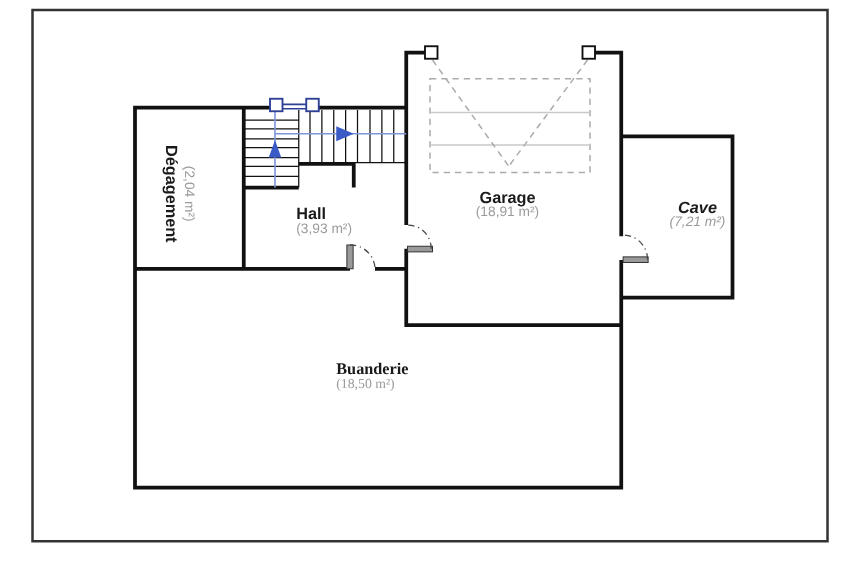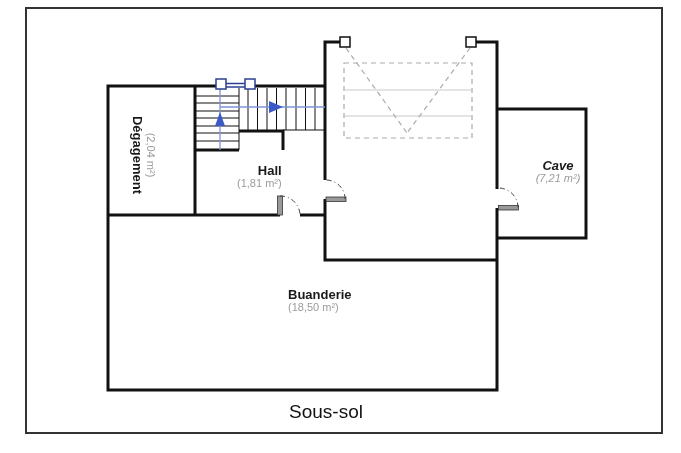--- a/index.html
+++ b/index.html
@@ -80,31 +80,34 @@
       <rect x="498.5" y="205.5" width="20" height="4.5" fill="#9a9a9a" stroke="#333333" stroke-width="0.8"></rect>
       <path d="M518 207.5A19.5 19.5 0 0 0 498.5 188" fill="none" stroke="#444444" stroke-width="1" stroke-dasharray="5 3 1 3"></path>
     </g>
   </svg>
 
   <div class="label rot">
     <div class="room-area">(2,04 m²)</div>
     <div class="room-name">Dégagement</div>
   </div>
 
-  <div class="label" style="left:237px;top:164px;text-align:right;">
+  <div class="label" style="left:237px;top:164px;">
     <div class="room-name">Hall</div>
-    <div class="room-area">(1,81 m²)</div>
+    <div class="room-area">(3,93 m²)</div>
   </div>
 
+  <div class="label centered" style="left:406px;top:151px;">
+    <div class="room-name">Garage</div>
+    <div class="room-area">(18,91 m²)</div>
+  </div>
 
   <div class="label centered" style="left:558px;top:159px;font-style:italic;">
     <div class="room-name">Cave</div>
     <div class="room-area">(7,21 m²)</div>
   </div>
 
-  <div class="label" style="left:288px;top:288px;">
+  <div class="label" style="left:269px;top:288px;font-family:Liberation Serif, serif;">
     <div class="room-name">Buanderie</div>
     <div class="room-area">(18,50 m²)</div>
   </div>
 
-  <div class="title">Sous-sol</div>
 
 </div>
 
 </body></html>

